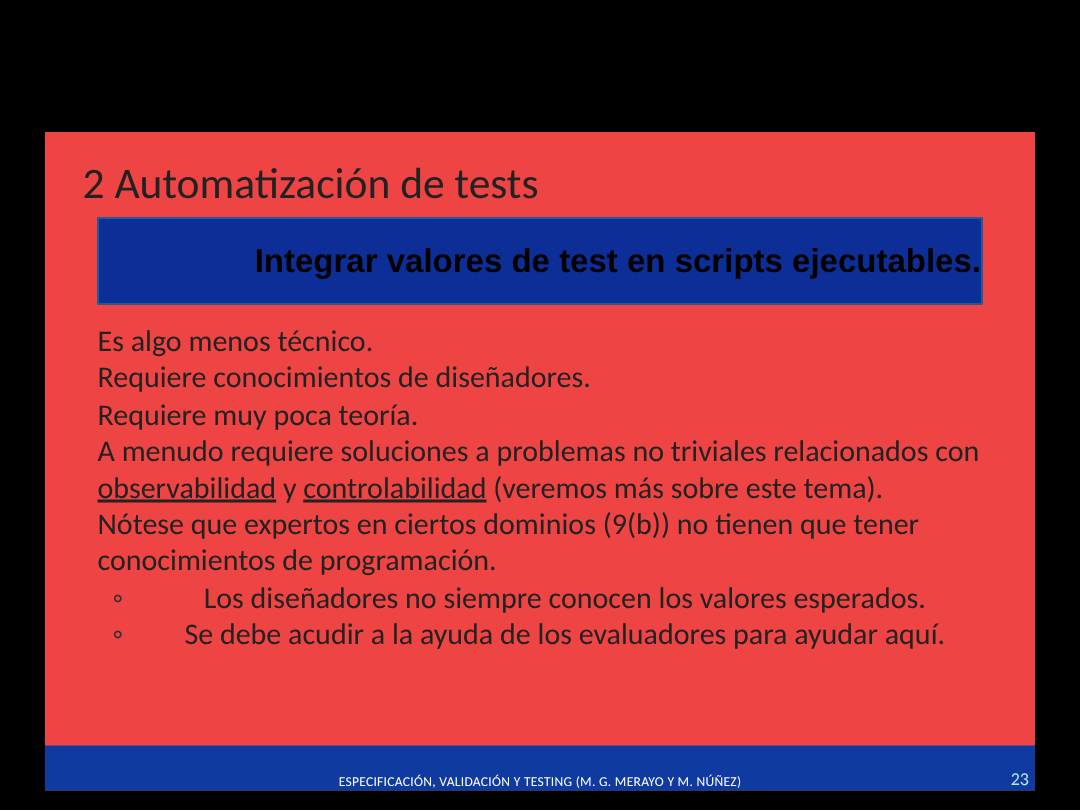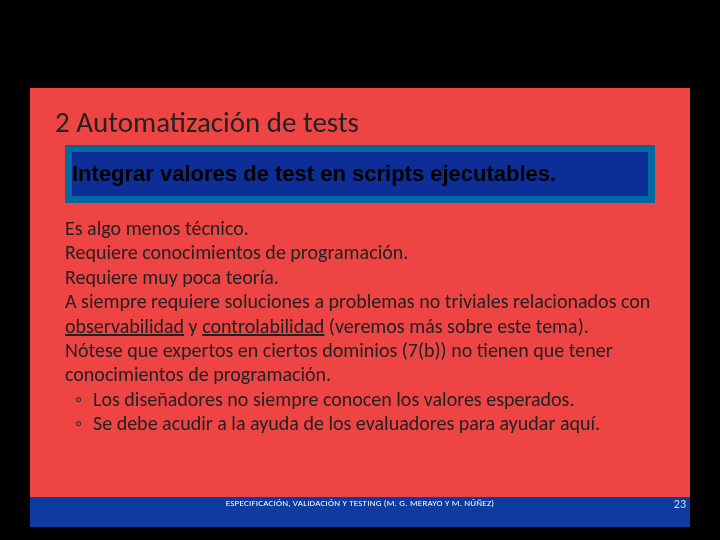--- a/index.html
+++ b/index.html
@@ -15,57 +15,57 @@
     left: 25px; top: 16px;
     font-size: 29px;
     color: #222;
     font-weight: 400;
   }
   .banner {
     position: absolute;
     left: 35px; top: 57px;
     width: 590px; height: 58px;
     background: #0d2e96;
-    border: 7px solid #0369a1;
+    border: 1px solid #0369a1;
     display: flex;
     align-items: center;
-    justify-content: flex-start;
+    justify-content: flex-end;
     text-align: center;
   }
   .banner-text {
     font-family: "Trebuchet MS", Verdana, sans-serif;
     font-size: 22px;
     font-weight: 700;
     color: #000;
     line-height: 1.15;
   }
   .body {
     position: absolute;
     left: 35px; top: 128px;
     right: 30px;
     font-size: 20px;
     color: #222;
     line-height: 1.22;
   }
   .body p { margin: 0; }
-  .sub { padding-left: 28px; position: relative; }
+  .sub { padding-left: 28px; position: relative; text-align: center; }
   .sub::before {
     content: "◦";
     position: absolute;
     left: 10px;
     top: 0;
     color: #333;
   }
   .footer-bar {
     position: absolute;
     left: 0; bottom: 0;
     width: 100%; height: 30px;
     background: #0f3aa0;
     display: flex;
-    align-items: flex-start;
+    align-items: flex-end;
     justify-content: center;
   }
   .footer-text {
     font-size: 9px;
     letter-spacing: 0.2px;
     color: #fff;
     text-align: center;
     width: 100%;
   }
   .page-num {
@@ -81,26 +81,26 @@
 <div class="slide">
 
   <div class="title">2 Automatización de tests</div>
 
   <div class="banner">
     <div class="banner-text">Integrar valores de test en scripts ejecutables.</div>
   </div>
 
   <div class="body">
     <p>Es algo menos técnico.</p>
-    <p>Requiere conocimientos de programación.</p>
+    <p>Requiere conocimientos de diseñadores.</p>
     <p>Requiere muy poca teoría.</p>
     <p>
-      <span>A siempre requiere soluciones a problemas no triviales relacionados con </span><u>observabilidad</u><span> y </span><u>controlabilidad</u><span> (veremos más sobre este tema).</span>
+      <span>A menudo requiere soluciones a problemas no triviales relacionados con </span><u>observabilidad</u><span> y </span><u>controlabilidad</u><span> (veremos más sobre este tema).</span>
     </p>
-    <p>Nótese que expertos en ciertos dominios (7(b)) no tienen que tener conocimientos de programación.</p>
+    <p>Nótese que expertos en ciertos dominios (9(b)) no tienen que tener conocimientos de programación.</p>
     <p class="sub">Los diseñadores no siempre conocen los valores esperados.</p>
     <p class="sub">Se debe acudir a la ayuda de los evaluadores para ayudar aquí.</p>
   </div>
 
   <div class="footer-bar">
     <div class="footer-text">ESPECIFICACIÓN, VALIDACIÓN Y TESTING (M. G. MERAYO Y M. NÚÑEZ)</div>
     <div class="page-num">23</div>
   </div>
 
 </div>

